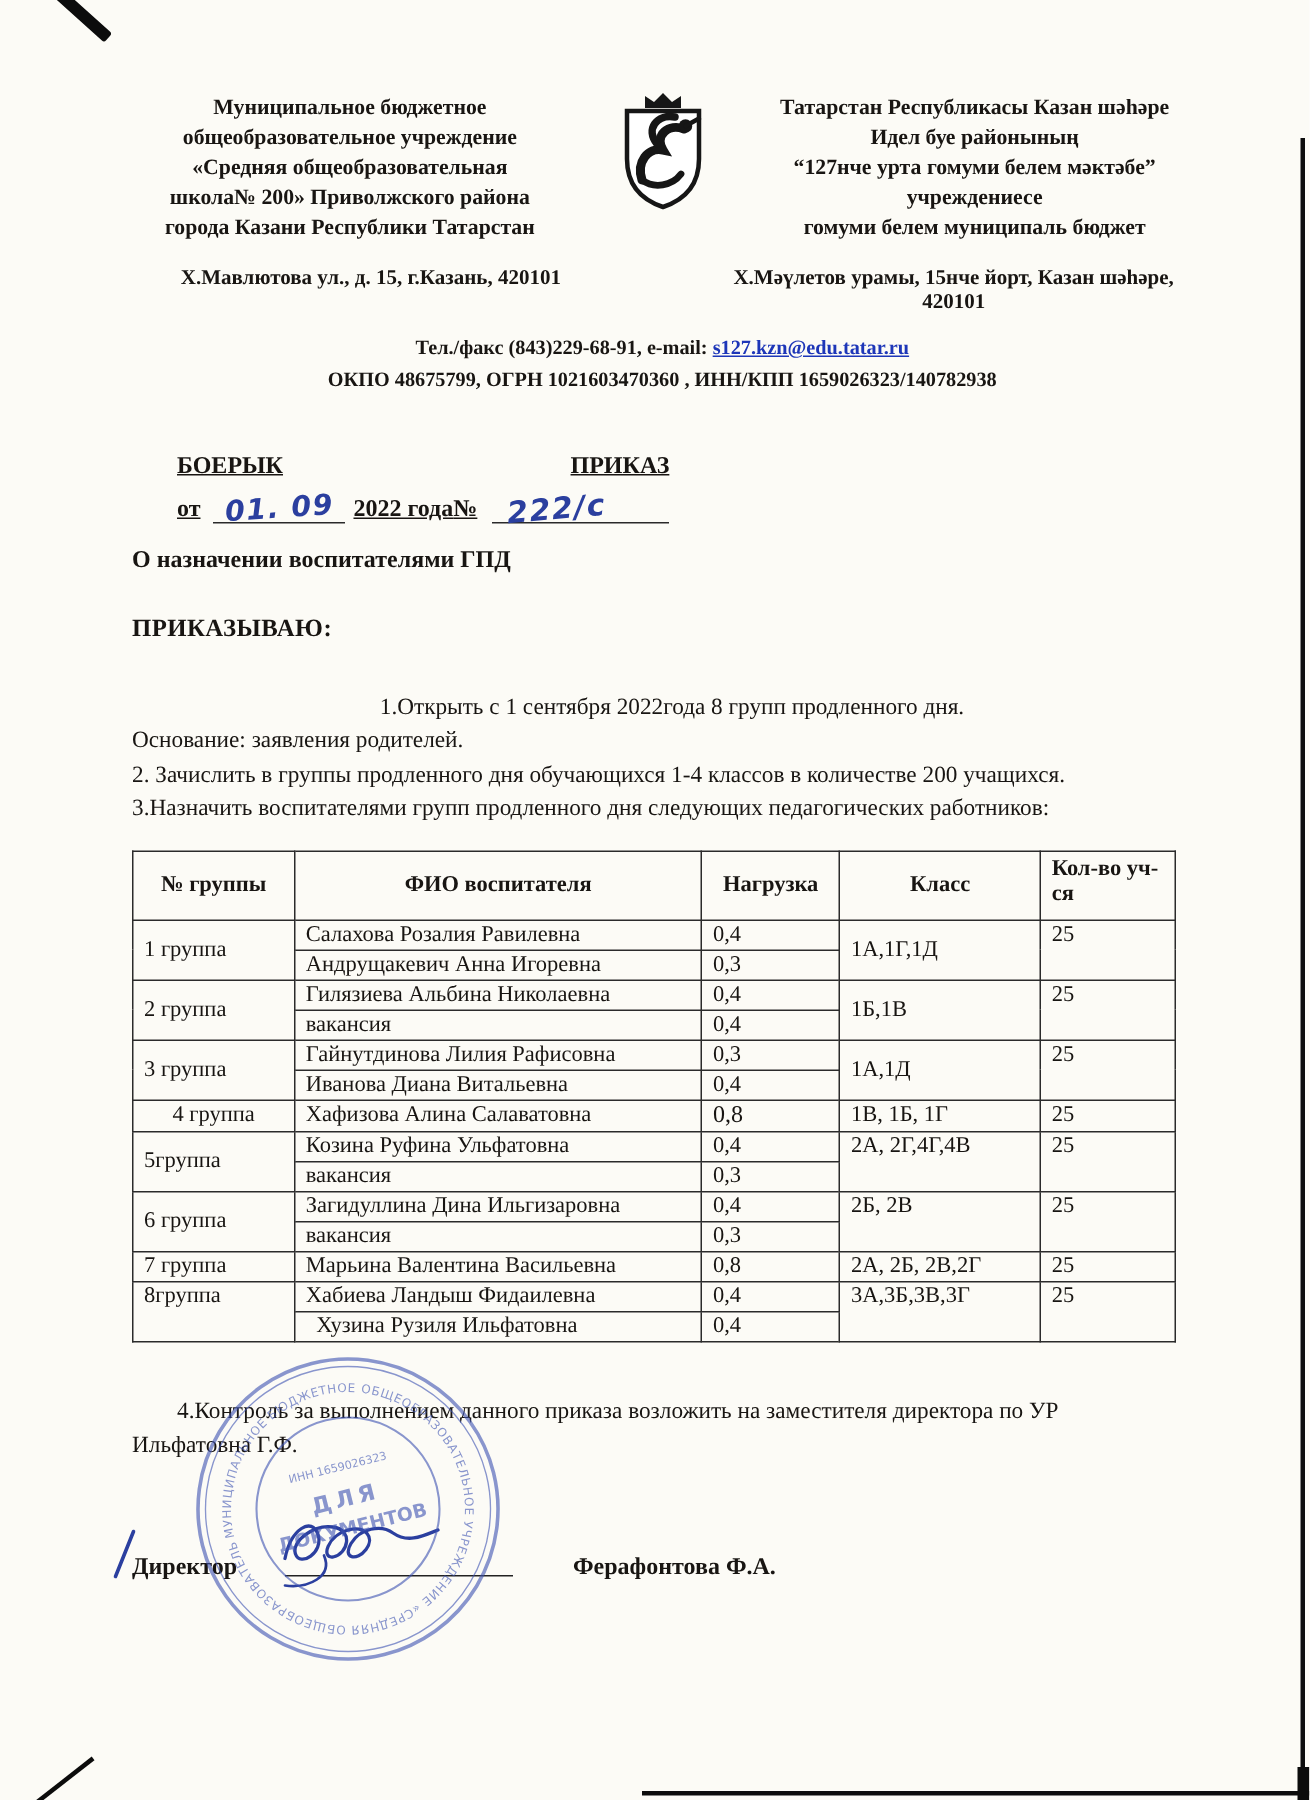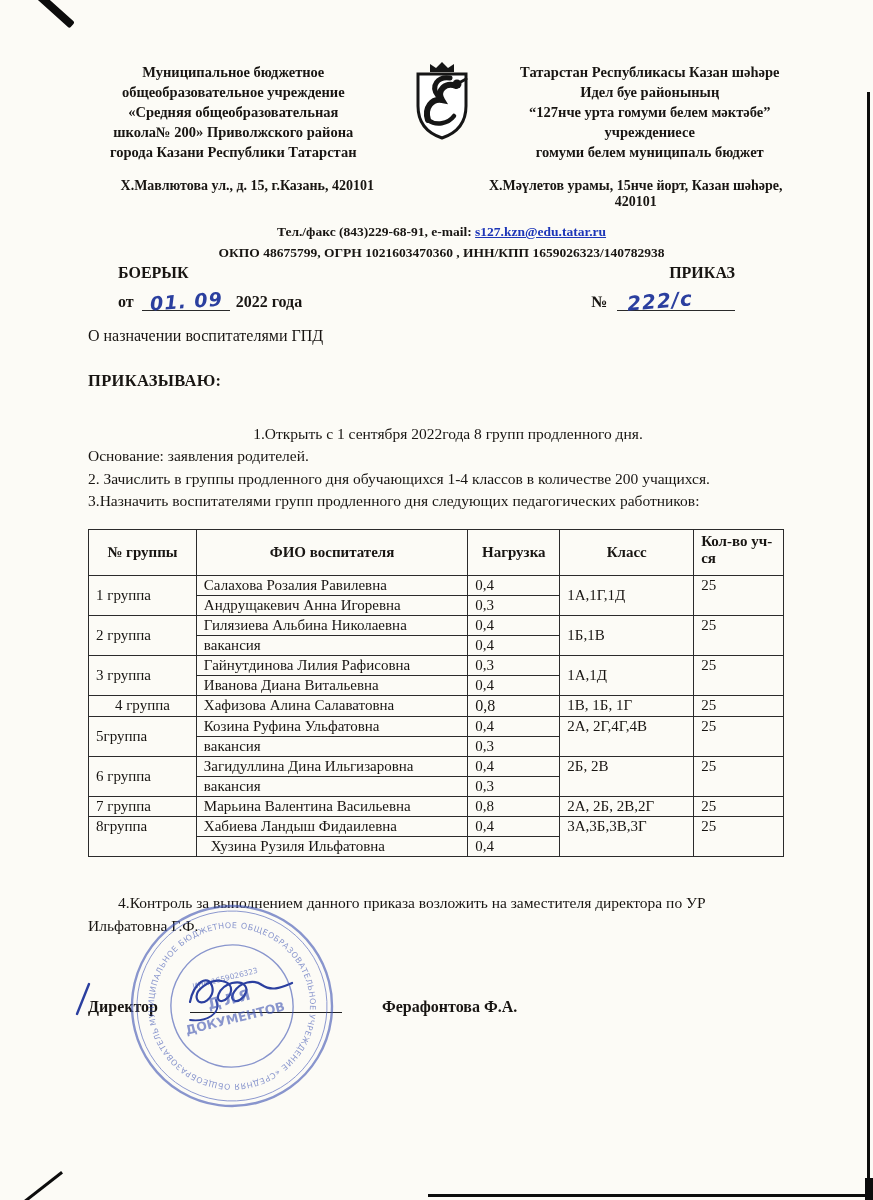--- a/index.html
+++ b/index.html
@@ -11,32 +11,32 @@
   .letterhead { display:grid; grid-template-columns:1fr 96px 1fr; column-gap:15px; align-items:start; }
   .lh-col { text-align:center; font-weight:bold; font-size:14.5px; line-height:1.38; padding-top:4px; }
   .emblem { display:flex; justify-content:center; padding-top:2px; }
 
   .addresses { display:grid; grid-template-columns:1fr 70px 1fr; margin-top:16px; font-weight:bold; font-size:14px; }
   .addresses .addr { text-align:center; }
 
   .contacts { text-align:center; font-weight:bold; font-size:13.5px; margin-top:12px; line-height:1.55; }
   .contacts .email { color:var(--link-blue,#1d36b8); text-decoration:underline; font-weight:bold;margin-top:23px; }
 
-  .order-head { display:flex; justify-content:space-between; font-weight:bold; font-size:16px; }
+  .order-head { display:flex; margin-top:38px; font-weight:bold; font-size:16px;text-decoration:underline; }
   .oh-left { padding-left:30px; }
   .oh-right { padding-right:60px; text-align:right; }
   .oh-line { margin-top:7px; font-weight:bold; }
   .blank { display:inline-block; border-bottom:1.4px solid #2a2a2a; height:22px; position:relative; vertical-align:bottom; }
   .blank.date { width:88px; margin:0 6px 0 8px; }
   .blank.num { width:118px; margin-left:10px; }
   .hand { font-family:"DejaVu Sans",sans-serif; font-style:italic; color:var(--ink-blue,#2b3f9f); position:absolute; white-space:nowrap; letter-spacing:1px; }
   .hand.date { font-size:19px; left:8px; bottom:-2px; transform:rotate(-4deg); }
   .hand.num { font-size:20px; left:10px; bottom:-3px; transform:rotate(-5deg); }
 
-  .subject { margin-top:16px; font-weight:normal; font-size:16px; }
+  .subject { margin-top:16px; font-weight:bold; font-size:16px; }
   .command { margin-top:26px; font-weight:bold; font-size:16.5px; letter-spacing:.3px; }
 
   .body-text { margin-top:32px; font-size:15.5px; line-height:1.45; }
   .body-text .p1 { text-indent:13px;text-align:center; }
 
   table.groups { margin-top:16px; border-collapse:collapse; width:696px; font-size:15px; }
   .groups th, .groups td { border:1.4px solid #2b2b2b; padding:1px 7px; }
   .groups th { font-weight:bold; text-align:center; height:46px; }
   .groups th.th-count { text-align:left; vertical-align:top; padding-top:3px; }
   .groups td { height:20px; }

